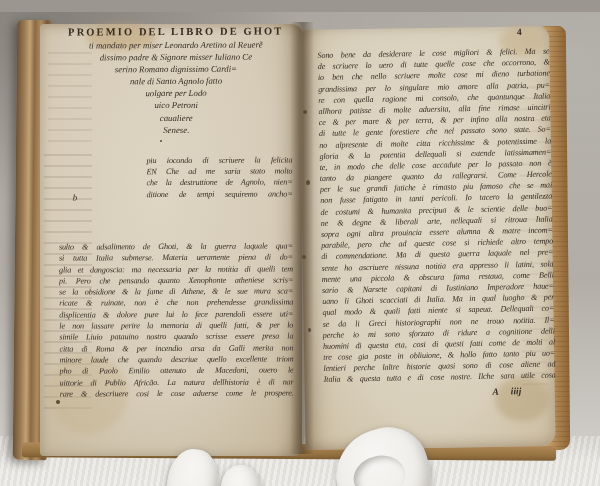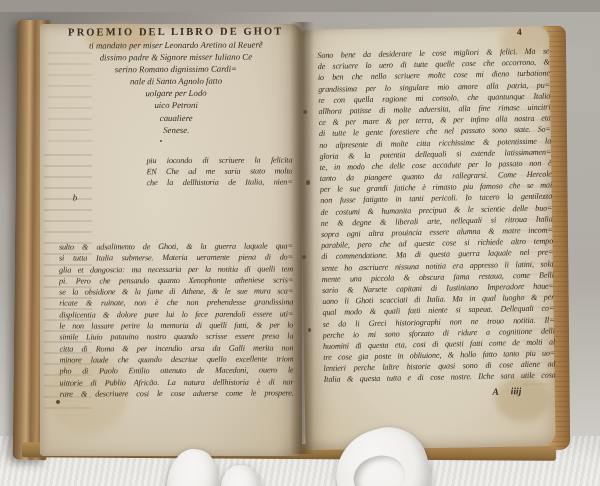--- a/index.html
+++ b/index.html
@@ -114,21 +114,22 @@
         <div class="cline">uolgare per Lodo</div>
         <div class="cline">uico Petroni</div>
         <div class="cline">caualiere</div>
         <div class="cline">Senese.</div>
       </div>
     <div class="margin-letter">b</div>
     <div class="opening">
 
     <div class="jline">piu iocondo di scriuere la felicita</div>
         <div class="jline">EN Che ad me saria stato molto</div>
-        <div class="jline">che la dellhistoria de Italia, nien=</div>
+        <div class="jline">che la destruttione de Agnolo, nien=</div>
+        <div class="jline">ditione de tempi sequiremo ancho=</div>
       </div>
     <div class="body-left">
 
     <div class="jline">sulto &amp; adsalimento de Ghoti, &amp; la guerra laquale qua=</div>
         <div class="jline">si tutta Italia submerse. Materia ueramente piena di do=</div>
         <div class="jline">glia et dangoscia: ma necessaria per la notitia di quelli tem</div>
         <div class="jline">pi. Pero che pensando quanto Xenophonte atheniese scris=</div>
         <div class="jline">se la obsidione &amp; la fame di Athene, &amp; le sue mura sca=</div>
         <div class="jline">ricate &amp; ruinate, non è che non prehendesse grandissima</div>
         <div class="jline">displicentia &amp; dolore pure lui lo fece parendoli essere uti=</div>

